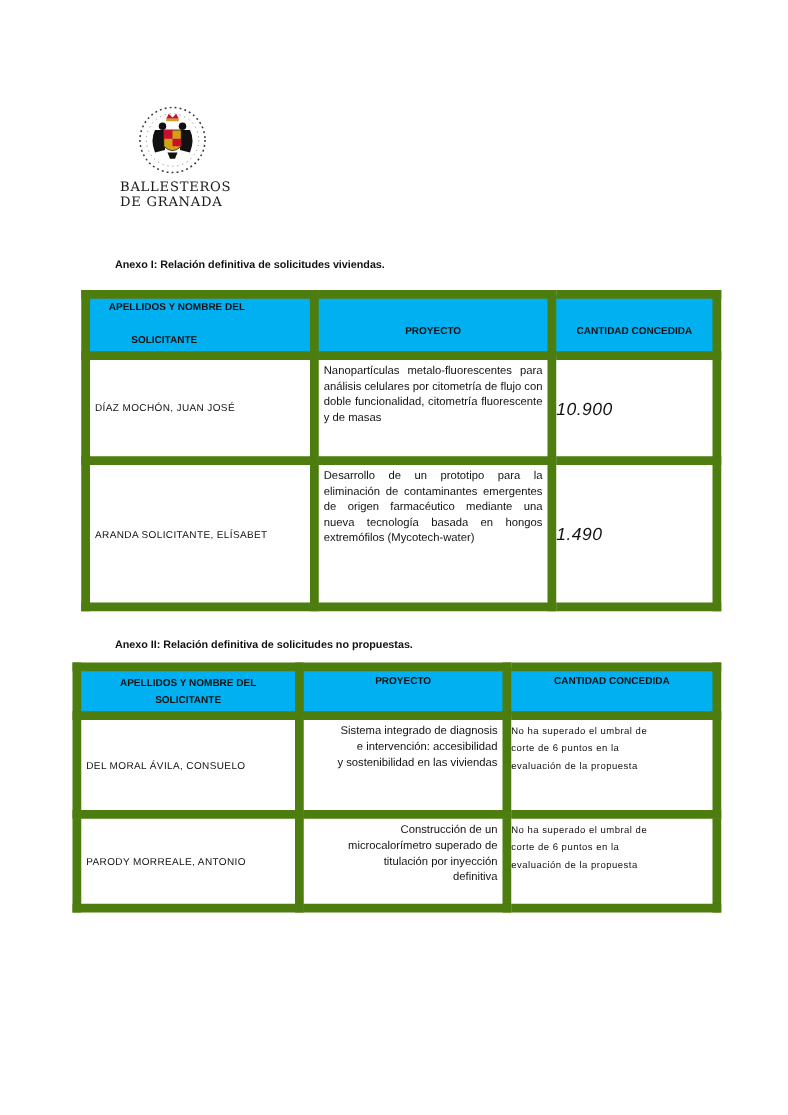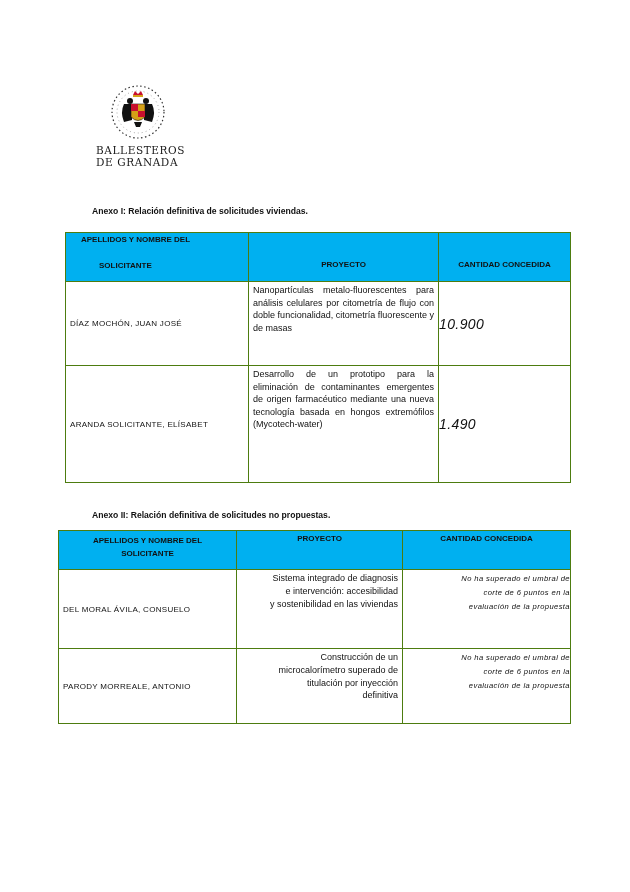--- a/index.html
+++ b/index.html
@@ -5,30 +5,30 @@
   html, body { margin:0; padding:0; background:#ffffff; }
   body { width:630px; height:892px; position:relative; overflow:hidden;
          font-family:"Liberation Sans", sans-serif; color:#111; }
   .logo { position:absolute; left:96px; top:84px; width:90px; }
   .seal { position:absolute; left:14px; top:0; width:56px; height:56px; }
   .logo-text { position:absolute; left:0; top:60px; width:90px;
                font-family:"DejaVu Serif", serif; font-size:10.5px; line-height:12px;
                letter-spacing:0.6px; color:#1a1a1a; }
   .heading { position:absolute; font-size:8.6px; font-weight:bold; color:#111; white-space:nowrap; }
   table { position:absolute; border-collapse:collapse; table-layout:fixed; }
-  td, th { border:1px solid #4d7c0f; padding:0; vertical-align:middle;margin-top:27px; }
+  td, th { border:7px solid #4d7c0f; padding:0; vertical-align:middle;margin-top:27px; }
   th { background:#00b0f0; font-weight:bold; font-size:8px; color:#111; }
   td { font-size:8px; }
   .t1 { left:65px; top:232px; width:505px; }
   .t2 { left:58px; top:530px; width:512px; }
   .cell-name { padding-left:4px; letter-spacing:0.3px; }
   .cell-proj { font-size:9px; line-height:12.6px; padding:2px 4px; vertical-align:top; text-align:justify; }
   .cell-proj2 { font-size:9px; line-height:12.8px; padding:2px 4px; vertical-align:top; text-align:right; }
   .cell-qty { font-size:14px; letter-spacing:0.4px;font-style:italic; }
-  .cell-reason { text-align:right; vertical-align:top; font-size:7.6px; line-height:14px; padding-top:2px; letter-spacing:0.4px;font-style:italic; }
+  .cell-reason { text-align:left; vertical-align:top; font-size:7.6px; line-height:14px; padding-top:2px; letter-spacing:0.4px; }
 </style>
 </head>
 <body>
 
 <div class="logo">
   <svg class="seal" viewBox="0 0 56 56">
     <circle cx="28" cy="28" r="26" fill="none" stroke="#333" stroke-width="1.2" stroke-dasharray="1.5 2.5"></circle>
     <circle cx="28" cy="28" r="21" fill="none" stroke="#555" stroke-width="0.5" stroke-dasharray="1 3"></circle>
 
     <path d="M23 11 L25 7 L28 10 L31 7 L33 11 Z" fill="#c8102e"></path>

